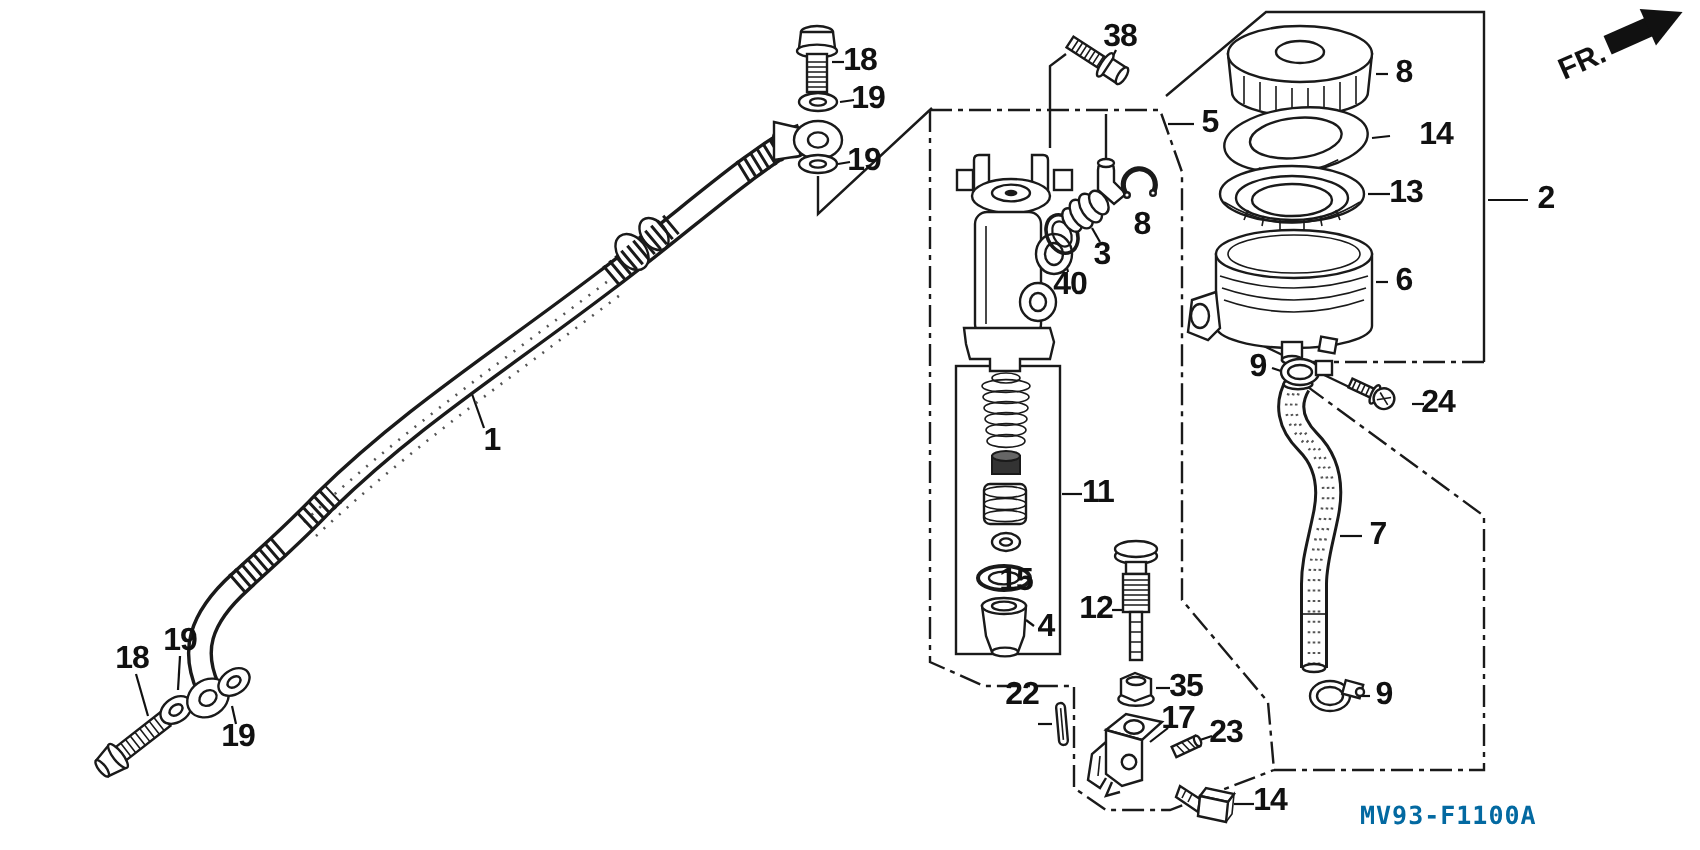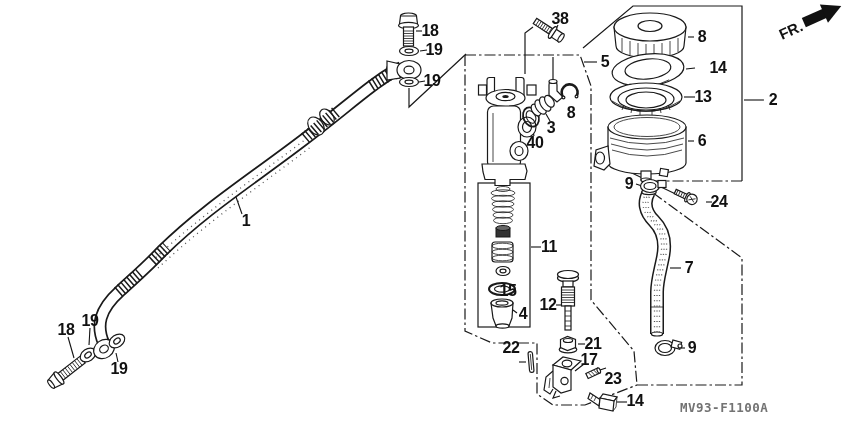--- a/index.html
+++ b/index.html
@@ -4,21 +4,21 @@
 <style>
   html,body{margin:0;padding:0;background:#fff;}
   .stage{position:relative;width:850px;height:425px;background:#fff;overflow:hidden;
          font-family:"Liberation Sans",sans-serif;}
   .stage svg{position:absolute;left:0;top:0;}
   #labels-layer{position:absolute;left:0;top:0;width:850px;height:425px;}
   .part-label{position:absolute;transform:translate(-50%,-50%);
               font:700 16px "Liberation Sans",sans-serif;color:#111;white-space:nowrap;
               letter-spacing:-0.5px;}
   .code{position:absolute;left:680px;top:400px;
-        font:700 12.5px "DejaVu Sans Mono",monospace;color:#737373;letter-spacing:.5px;text-align:right;}
+        font:700 12.5px "DejaVu Sans Mono",monospace;color:#0369a1;letter-spacing:.5px;text-align:right;}
   
   .ln{stroke:#1a1a1a;fill:none;stroke-width:1.2;}
   .chain{stroke:#1a1a1a;fill:none;stroke-width:1.2;stroke-dasharray:11 3 2.5 3;}
   .wht{fill:#ffffff;stroke:#1a1a1a;stroke-width:1.2;}
   .blk{fill:#1a1a1a;stroke:none;}
   .thin{stroke:#1a1a1a;stroke-width:.8;fill:none;}
   .tube-outer{stroke:#1a1a1a;stroke-width:13;fill:none;}
   .tube-inner{stroke:#fff;stroke-width:9.6;fill:none;}
   .tube7-outer{stroke:#1a1a1a;stroke-width:14;fill:none;}
   .tube7-inner{stroke:#fff;stroke-width:11;fill:none;}
@@ -350,22 +350,22 @@
       <div class="part-label" style="left: 508px; top: 291px;">15</div>
       <div class="part-label" style="left: 635px; top: 401px;">14</div>
       <div class="part-label" style="left: 589px; top: 360px;">17</div>
       <div class="part-label" style="left: 430px; top: 31px;">18</div>
       <div class="part-label" style="left: 66px; top: 330px;">18</div>
       <div class="part-label" style="left: 434px; top: 50px;">19</div>
       <div class="part-label" style="left: 432px; top: 81px;">19</div>
       <div class="part-label" style="left: 90px; top: 321px;">19</div>
       <div class="part-label" style="left: 119px; top: 369px;">19</div>
       <div class="part-label" style="left: 535px; top: 143px;">40</div>
-      <div class="part-label" style="left: 593px; top: 344px;">21</div>
+      <div class="part-label" style="left: 593px; top: 344px;">35</div>
       <div class="part-label" style="left: 511px; top: 348px;">22</div>
-      <div class="part-label" style="left: 613px; top: 367px; margin-top: 12px;">23</div>
+      <div class="part-label" style="left: 613px; top: 367px;">23</div>
       <div class="part-label" style="left: 719px; top: 202px;">24</div>
       <div class="part-label" style="left: 560px; top: 19px;">38</div>
     </div>
 
 <div class="code">MV93-F1100A</div>
 
 </div>
 
 </body></html>

